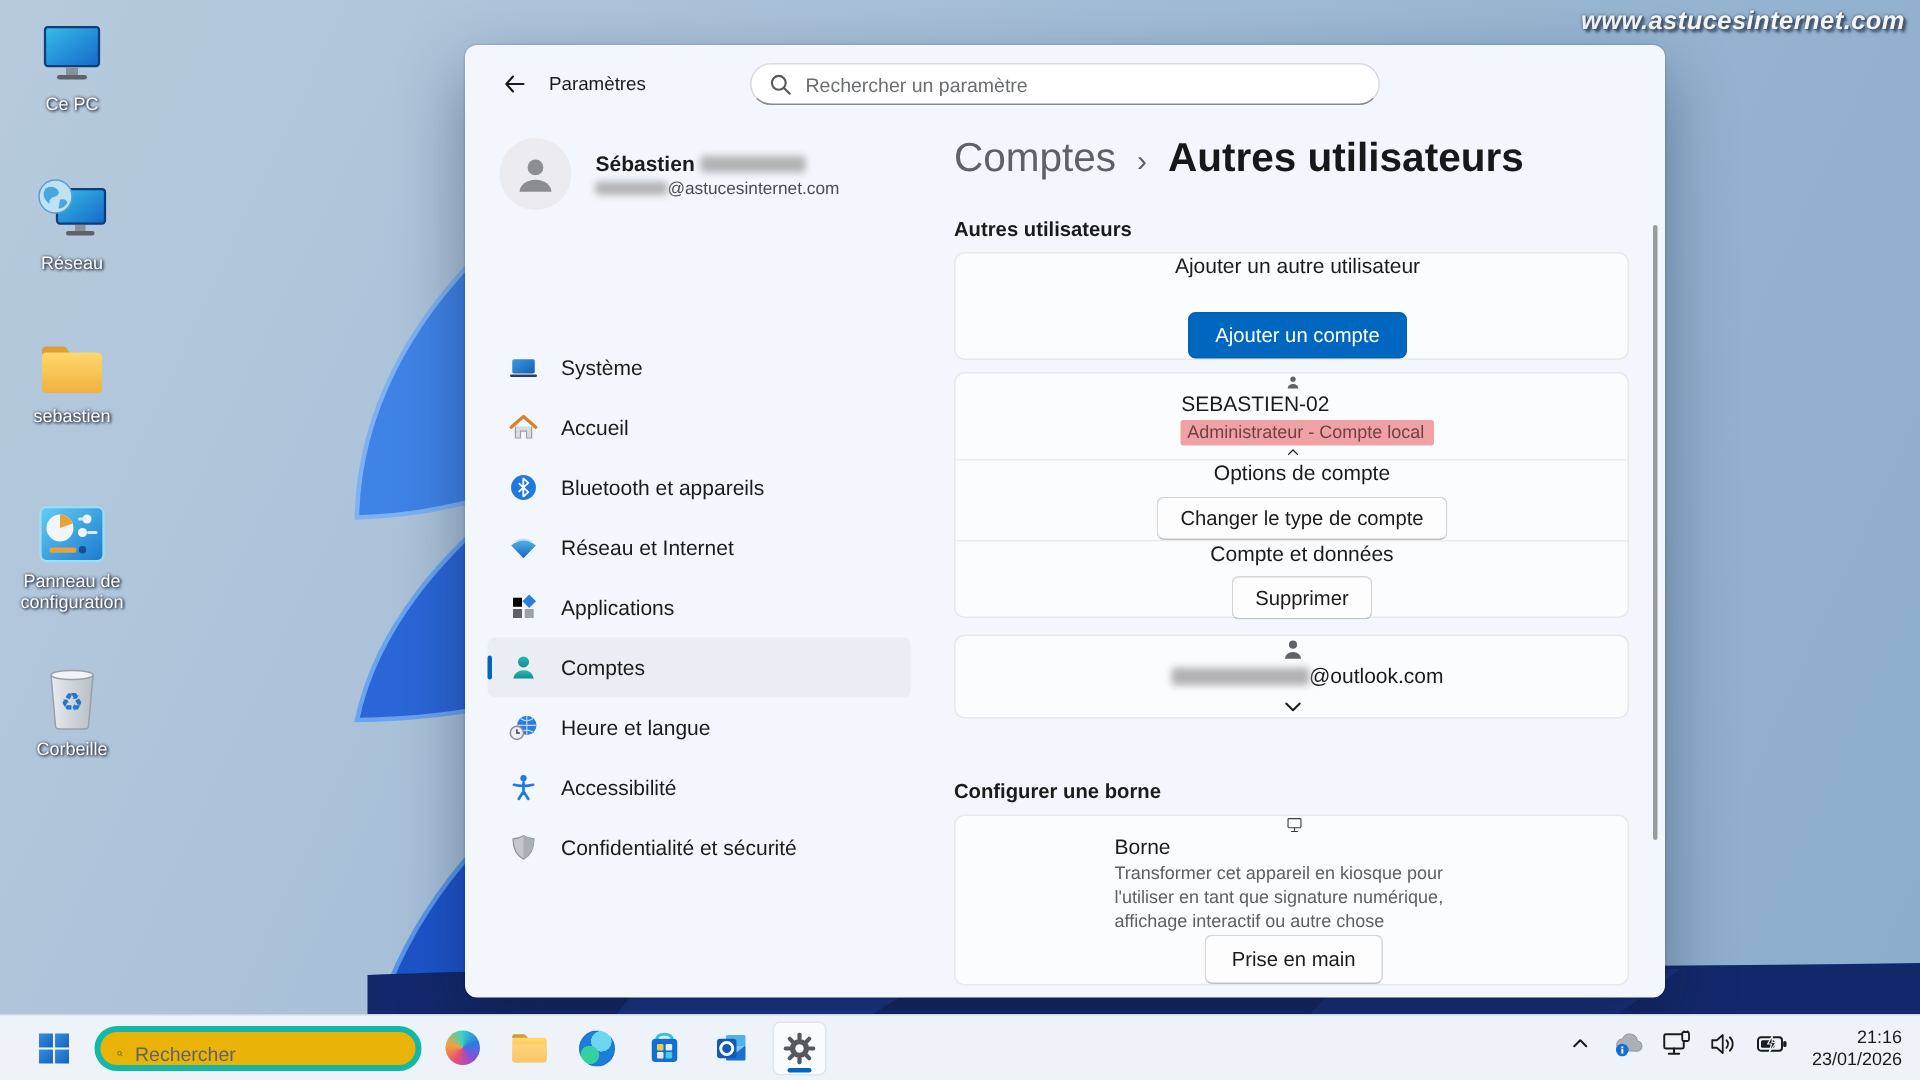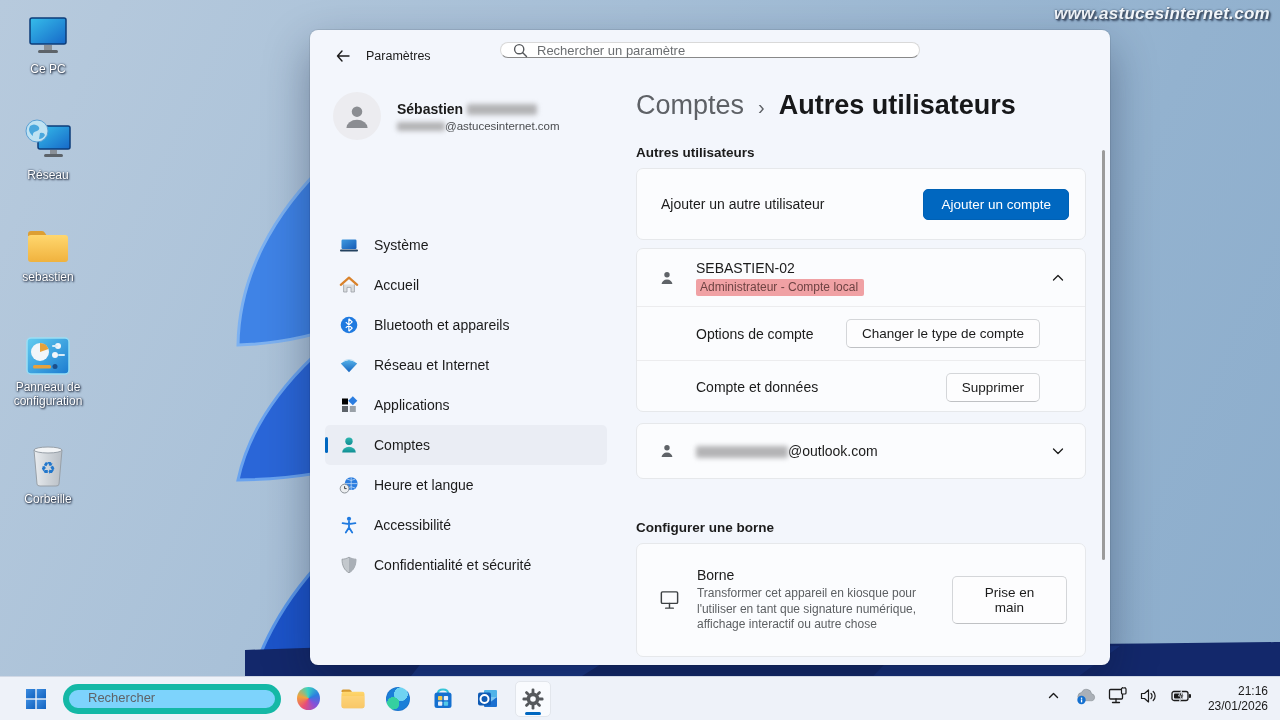--- a/index.html
+++ b/index.html
@@ -19,21 +19,21 @@
   .desk-icon .dlabel { margin-top:4px; font-size:12px; color:#fff; text-align:center; line-height:1.2;
     text-shadow:1px 1px 2px rgba(10,20,40,.9), 0 0 2px rgba(10,20,40,.8); }
 
   
   .win { position:absolute; left:310px; top:30px; width:800px; height:635px; background:#f3f6fc;
     border-radius:8px; box-shadow:0 18px 45px rgba(10,20,50,.38), 0 0 0 1px rgba(0,0,0,.08); overflow:hidden; }
 
   .win-header { position:absolute; left:0; top:0; right:0; height:52px; }
   .back-btn { position:absolute; left:16px; top:9px; width:34px; height:34px; border-radius:5px; display:flex; align-items:center; justify-content:center; }
   .win-title { position:absolute; left:56px; top:19px; font-size:12.5px; color:#1b1b1b; }
-  .search-box { position:absolute; left:190px; top:12px; width:420px; height:16px; background:#fff; border:1px solid #d9d9d9;
+  .search-box { position:absolute; left:190px; top:12px; width:420px; height:28px; background:#fff; border:1px solid #d9d9d9;
     border-bottom:1px solid #888; border-radius:15px; display:flex; align-items:center; padding:0 12px; gap:9px; }
   .search-box input { border:none; outline:none; flex:1; font-size:13px; color:#1b1b1b; font-family:"Liberation Sans",sans-serif; background:transparent; }
   .search-box input::placeholder { color:#6b6e71; }
 
   
   .sidebar { position:absolute; left:0; top:52px; width:326px; bottom:0; }
   .profile { position:absolute; left:23px; top:10px; display:flex; align-items:center; gap:16px; }
   .avatar { width:48px; height:48px; border-radius:50%; background:#ececf0; display:flex; align-items:center; justify-content:center; }
   .profile-name { font-size:14px; font-weight:700; color:#1b1b1b; }
   .profile-mail { font-size:11.5px; color:#4b4d50; margin-top:3px; }
@@ -47,41 +47,41 @@
 
   
   .main { position:absolute; left:326px; top:52px; right:24px; bottom:0; }
   .crumb { position:absolute; left:0; top:8px; font-size:27px; display:flex; gap:14px; align-items:baseline; white-space:nowrap; }
   .crumb .parent { color:#5e6166; font-weight:400; }
   .crumb .sep { color:#5e6166; font-size:20px; }
   .crumb .current { color:#17181a; font-weight:700; }
 
   .sec-label { position:absolute; left:0; font-size:13.5px; font-weight:700; color:#1b1b1b; }
   .card { position:absolute; left:0; width:450px; background:#fbfcfe; border:1px solid #e6e8eb; border-radius:7px; }
-  .row { display:flex; align-items:center; }
+  .row { display:flex; align-items:center;flex-direction:column; }
   .row-divider { border-top:1px solid #ececee; }
   .grow { flex:1; }
 
   .btn-accent { background:#0067c0; color:#fff; border:1px solid #0061b5; border-radius:5px; font-size:13.5px; padding:7px 17px; font-family:"Liberation Sans",sans-serif; }
   .btn-std { background:#fdfdfe; color:#1b1b1b; border:1px solid #d4d6d9; border-bottom-color:#bfc1c4; border-radius:5px; font-size:13.5px; padding:6px 15px; font-family:"Liberation Sans",sans-serif; }
 
   .acct-name { font-size:14px; color:#1b1b1b; }
   .acct-role { display:inline-block; margin-top:3px; background:#f0a1a4; color:#6e4343; font-size:12px; padding:1px 6px 2px 4px; border-radius:2px; }
 
   .kiosk-title { font-size:14px; color:#1b1b1b; }
   .kiosk-desc { font-size:12px; color:#5d6063; line-height:1.33; margin-top:3px; width:255px; }
 
   .vscroll { position:absolute; right:5px; top:120px; width:3px; height:410px; background:#9b9b9b; border-radius:2px; }
 
   
   .taskbar { position:absolute; left:0; right:0; bottom:0; height:44px; background:#eef2f9; border-top:1px solid rgba(120,140,170,.25);
     display:flex; align-items:center; }
   .tb-left { display:flex; align-items:center; gap:9px; padding-left:18px; }
   .tb-btn { width:36px; height:36px; border-radius:5px; display:flex; align-items:center; justify-content:center; }
-  .tb-search { width:218px; height:30px; background:#7dd3fc; border:6px solid #14b8a6; border-radius:15px; display:flex; align-items:flex-start; gap:8px; padding:0 11px; }
+  .tb-search { width:218px; height:30px; background:#eab308; border:4px solid #14b8a6; border-radius:15px; display:flex; align-items:flex-end; gap:8px; padding:0 11px; }
   .tb-search input { border:none; outline:none; flex:1; font-size:13px; color:#1b1b1b; background:transparent; font-family:"Liberation Sans",sans-serif; }
   .tb-search input::placeholder { color:#5f6368; }
   .tb-btn.active { background:#f9fbfe; border:1px solid #e2e6ec; position:relative; }
   .tb-btn.active::after { content:""; position:absolute; bottom:1px; left:9px; width:16px; height:3px; border-radius:2px; background:#0067c0; }
 
   .tray { margin-left:auto; display:flex; align-items:flex-start; gap:8px; padding-right:12px; }
   .tray-ic { width:24px; height:24px; display:flex; align-items:center; justify-content:center; }
   .clock { text-align:right; font-size:12px; color:#1b1b1b; line-height:15px; padding-left:6px; }
 </style>
 </head>

